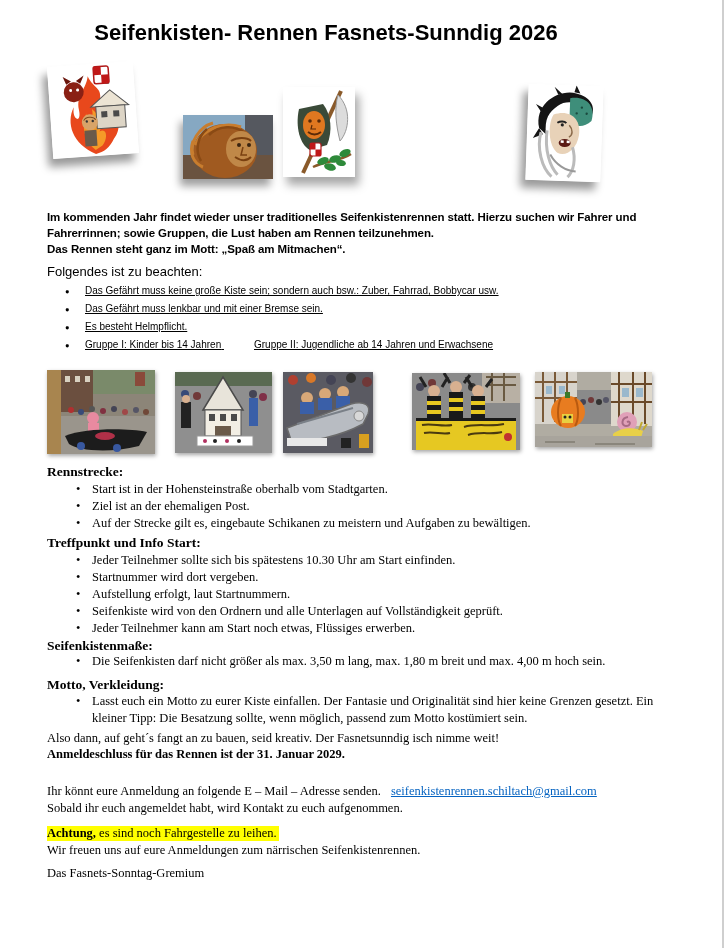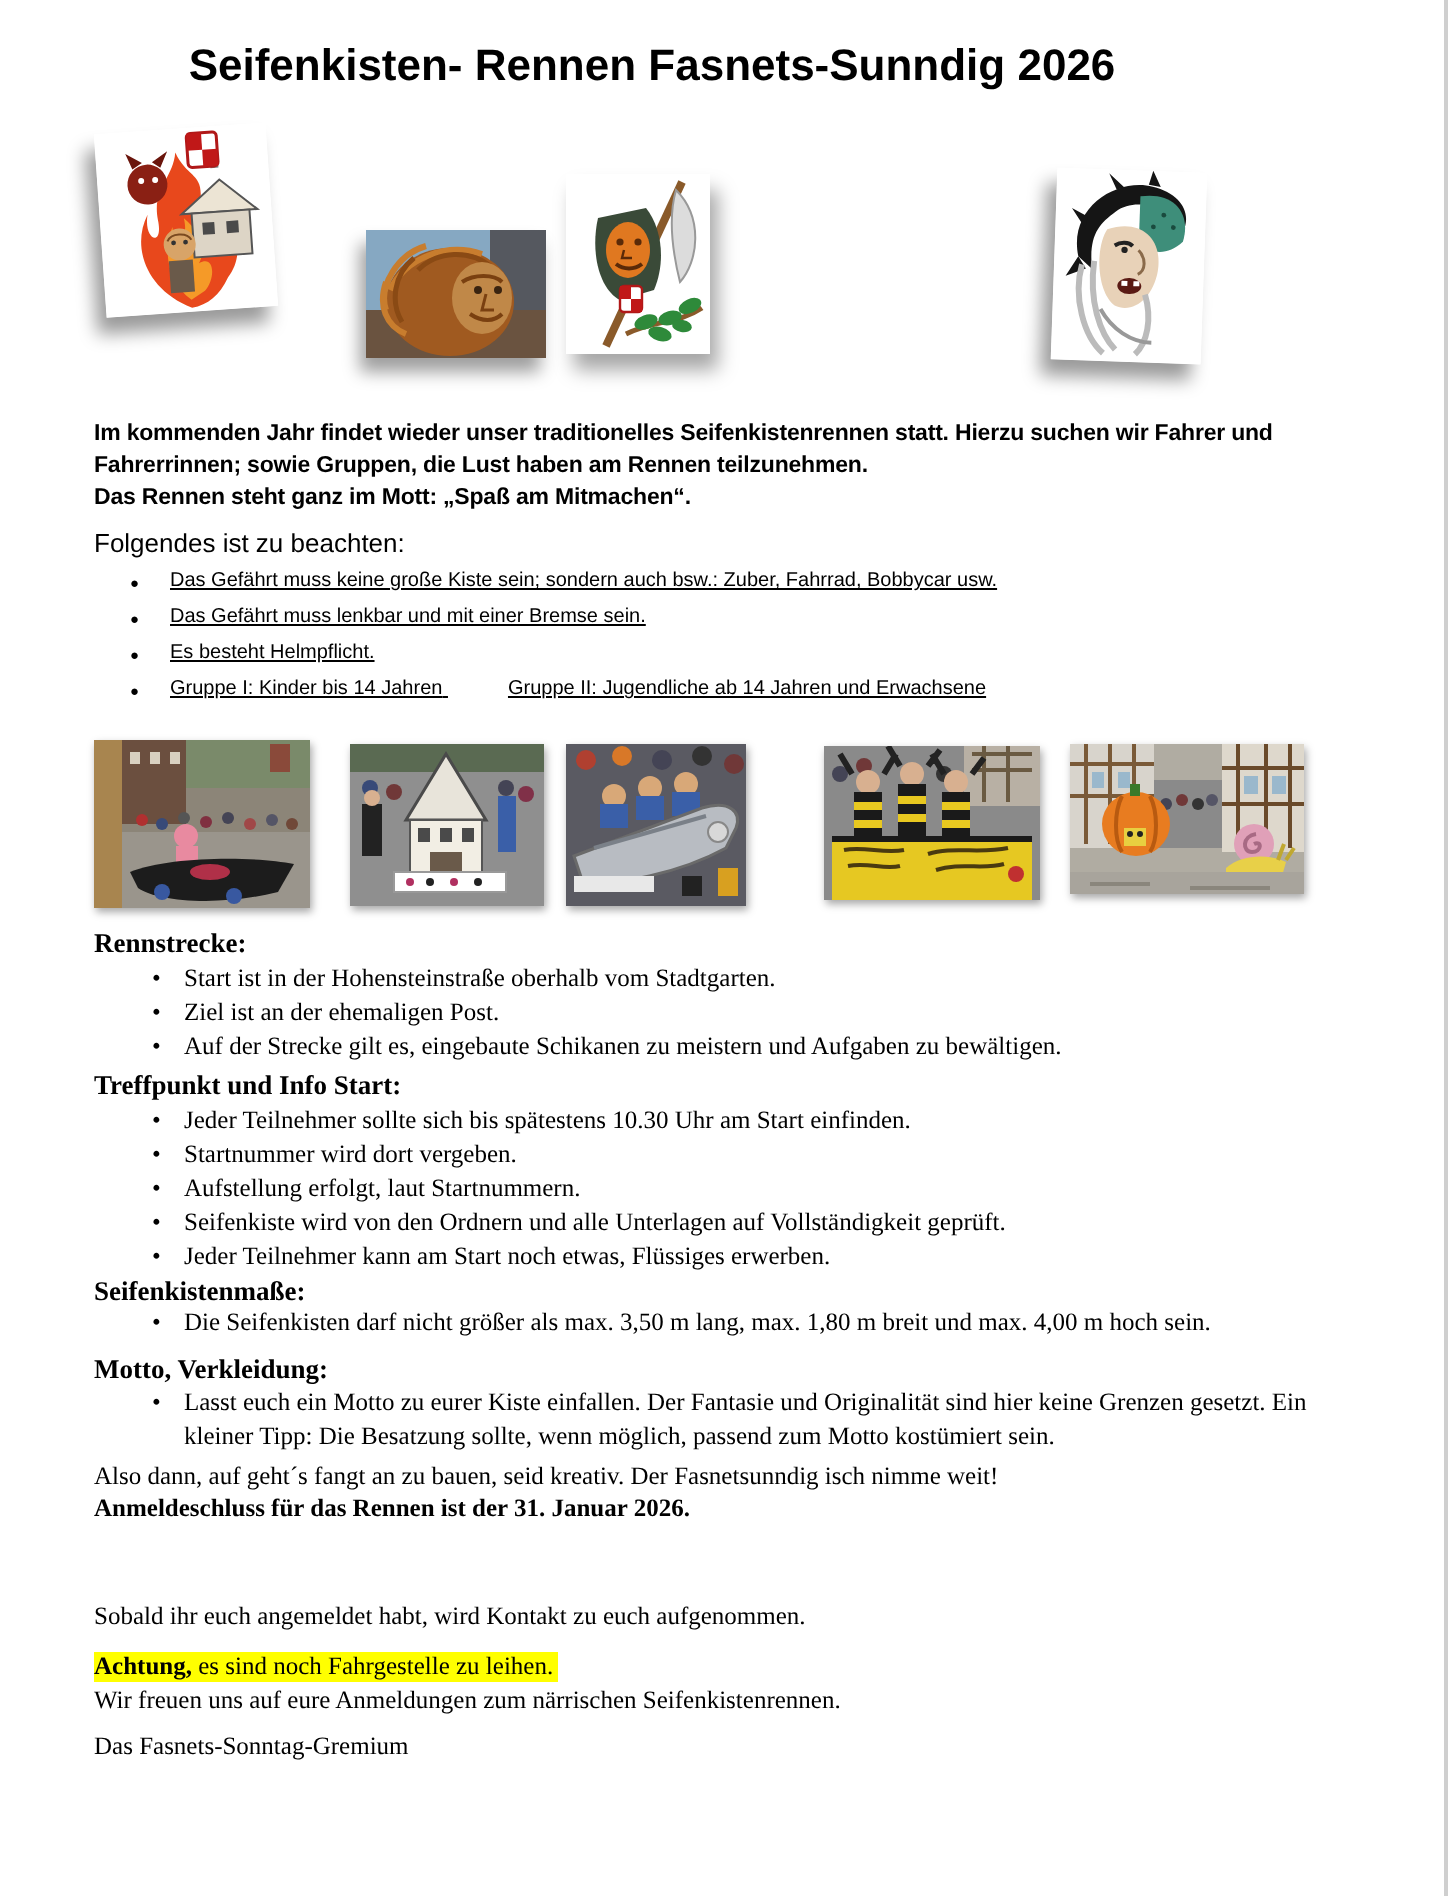--- a/index.html
+++ b/index.html
@@ -329,22 +329,25 @@
 
   <div class="abs h-serif" style="top:677px;">Motto, Verkleidung:</div>
   <ul class="abs serif-list" style="top:693px;">
     <li>
       <div class="motto-line nowrap">Lasst euch ein Motto zu eurer Kiste einfallen. Der Fantasie und Originalität sind hier keine Grenzen gesetzt. Ein</div>
       <div class="motto-line nowrap">kleiner Tipp: Die Besatzung sollte, wenn möglich, passend zum Motto kostümiert sein.</div>
     </li>
   </ul>
 
   <div class="abs body-line" style="top:731px;">Also dann, auf geht´s fangt an zu bauen, seid kreativ. Der Fasnetsunndig isch nimme weit!</div>
-  <div class="abs body-line bold" style="top:747px;">Anmeldeschluss für das Rennen ist der 31. Januar 2026.</div>
-
+  <div class="abs body-line bold" style="top:747px;">Anmeldeschluss für das Rennen ist der 31. Januar 2029.</div>
+
+  <div class="abs body-line" style="top:784px;">
+    <span>Ihr könnt eure Anmeldung an folgende E – Mail – Adresse senden.</span><a class="maillink">seifenkistenrennen.schiltach@gmail.com</a>
+  </div>
   <div class="abs body-line" style="top:801px;text-align:center;">Sobald ihr euch angemeldet habt, wird Kontakt zu euch aufgenommen.</div>
 
   <div class="abs body-line" style="top:826px;">
     <span class="hl"><span class="bold">Achtung,</span><span> es sind noch Fahrgestelle zu leihen.</span></span>
   </div>
   <div class="abs body-line" style="top:843px;">Wir freuen uns auf eure Anmeldungen zum närrischen Seifenkistenrennen.</div>
   <div class="abs body-line" style="top:866px;">Das Fasnets-Sonntag-Gremium</div>
 
 </div>
 

